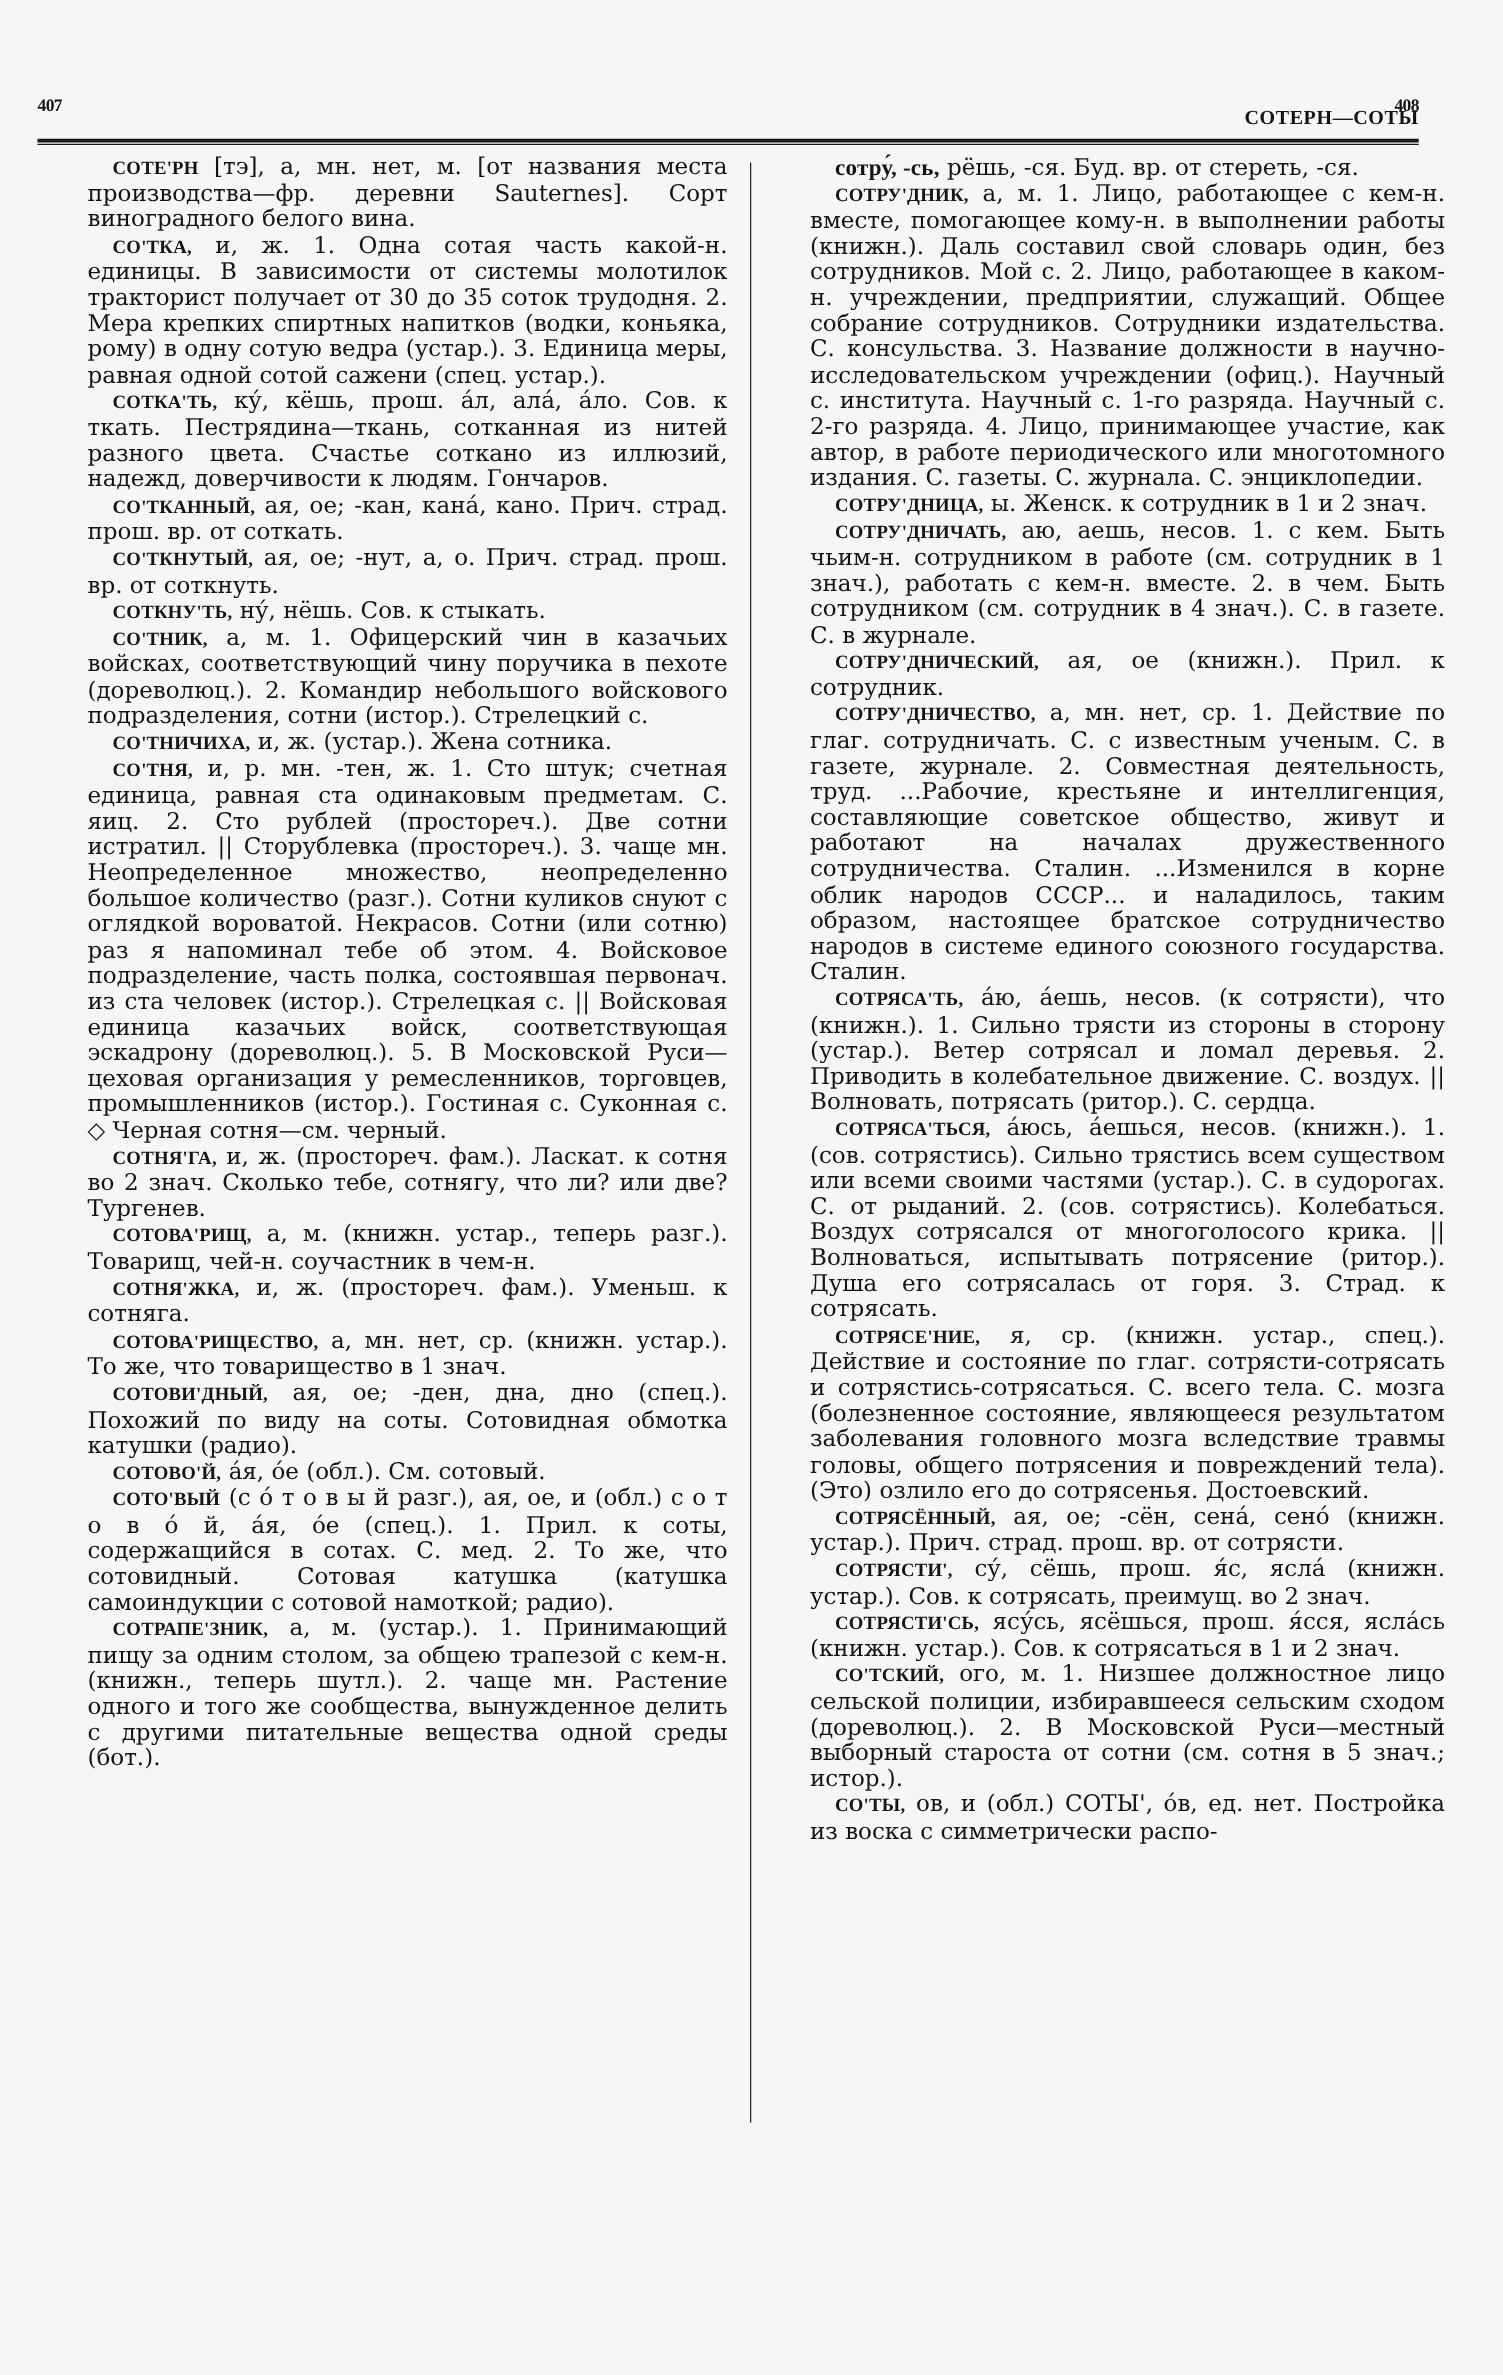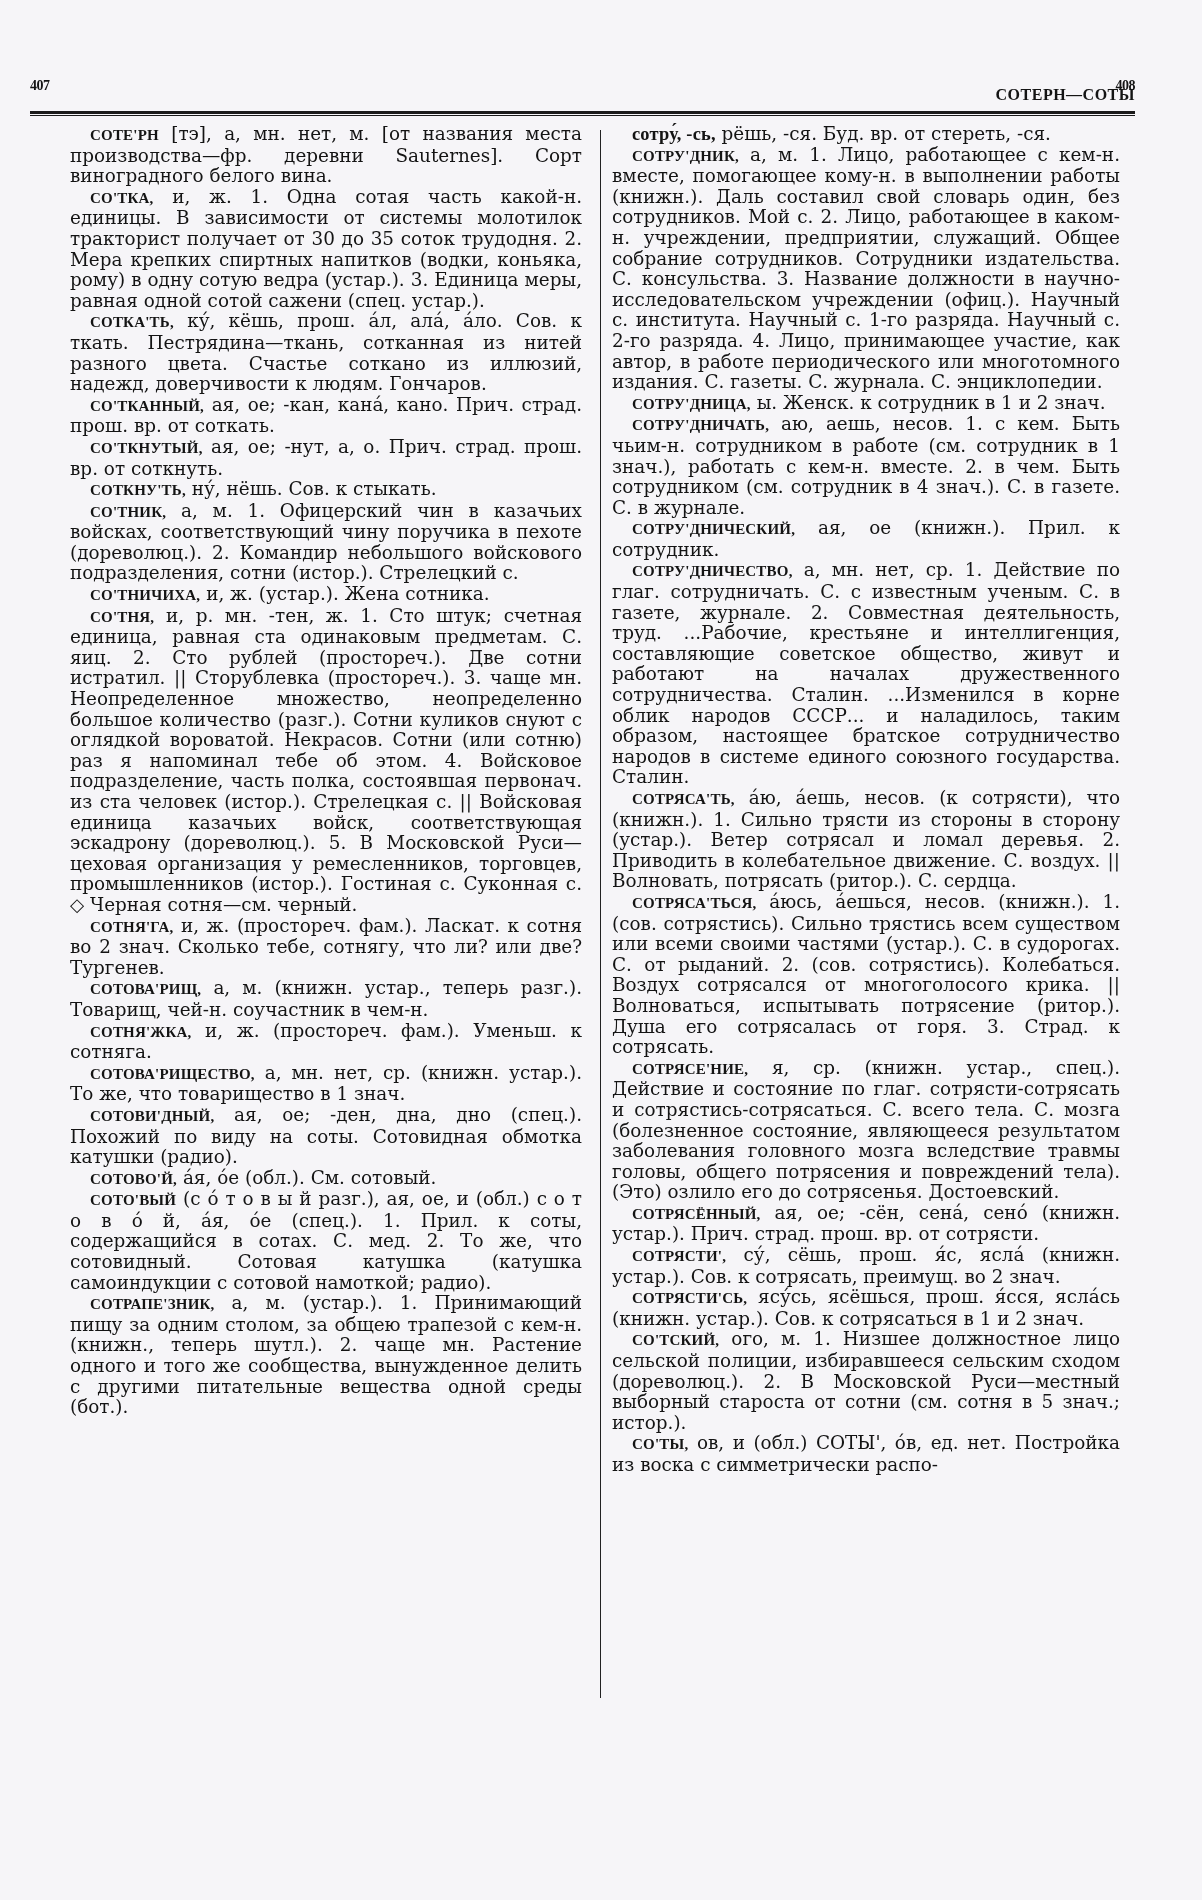--- a/index.html
+++ b/index.html
@@ -30,21 +30,21 @@
     position: absolute; left: 30px; top: 111px; width: 1105px; height: 5px;
     border-top: 3px solid #1a1a1a; border-bottom: 1px solid #1a1a1a;
     box-sizing: border-box;
   }
   .col {
     position: absolute; top: 124px;
     font-size: 18.4px; line-height: 20.6px;
     text-align: justify;
   }
   .col.left { left: 70px; width: 512px; }
-  .col.right { left: 612px; width: 508px; }
+  .col.right { left: 648px; width: 508px; }
   .divider {
     position: absolute; left: 600px; top: 130px; width: 1px; height: 1568px;
     background: #222;
   }
   .entry {
     text-indent: 20px;
     hyphens: manual;
   }
   .hw {
     font-family: "Liberation Serif", serif; font-weight: bold; font-size: 15px;

